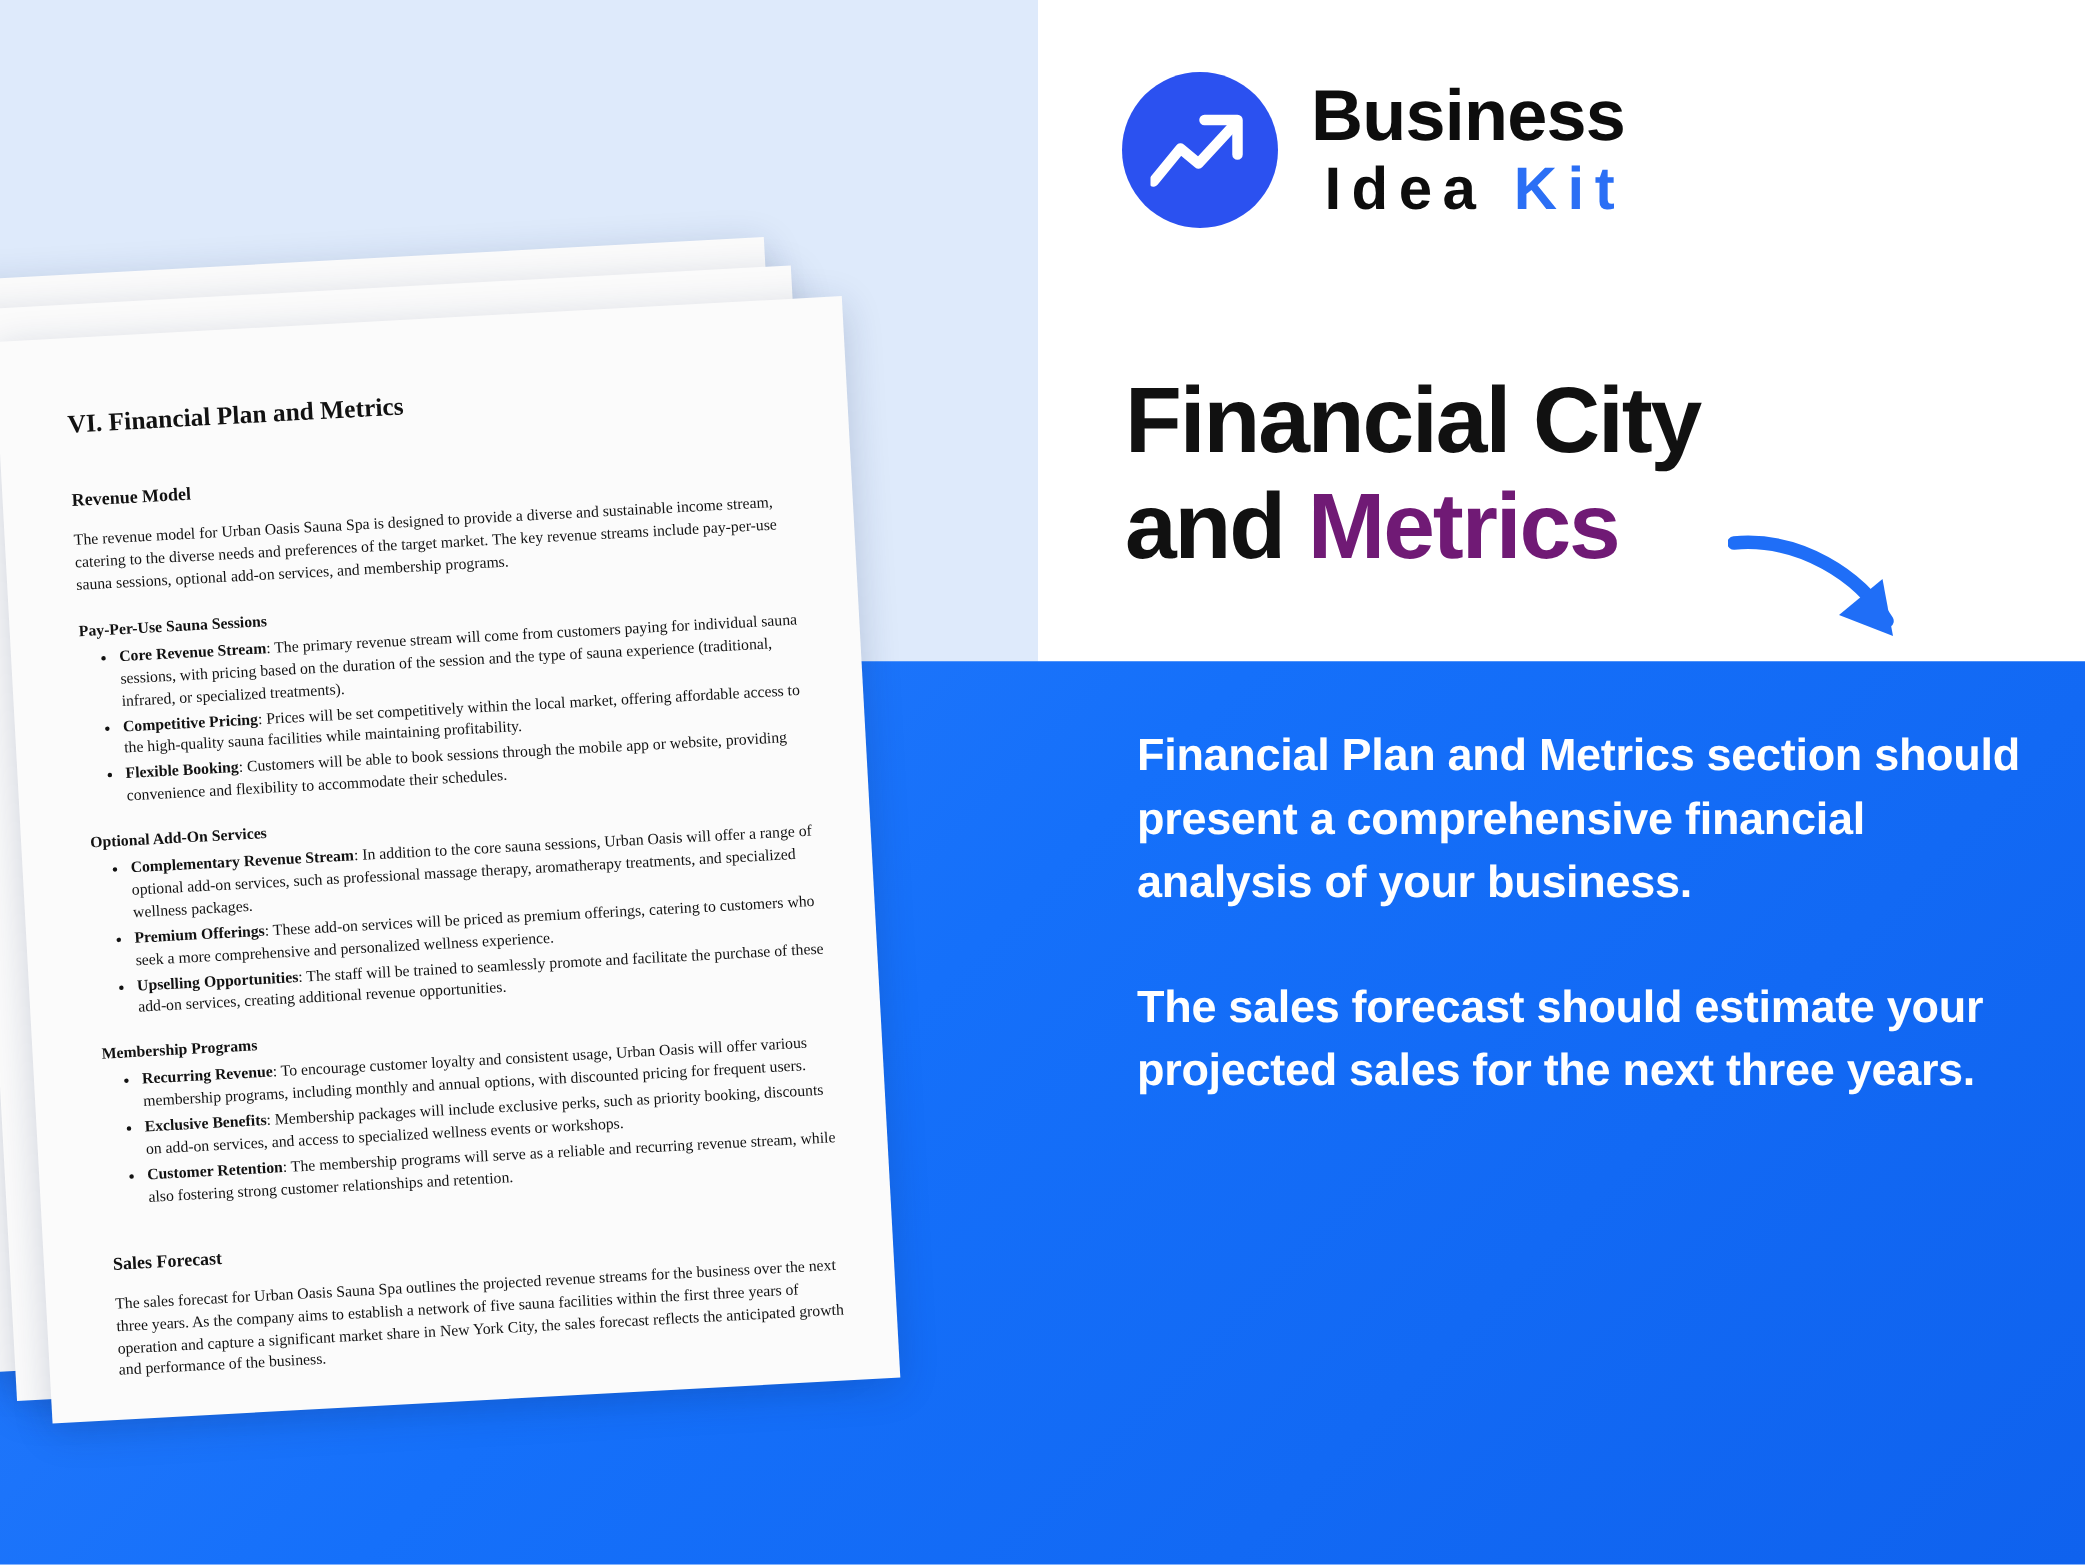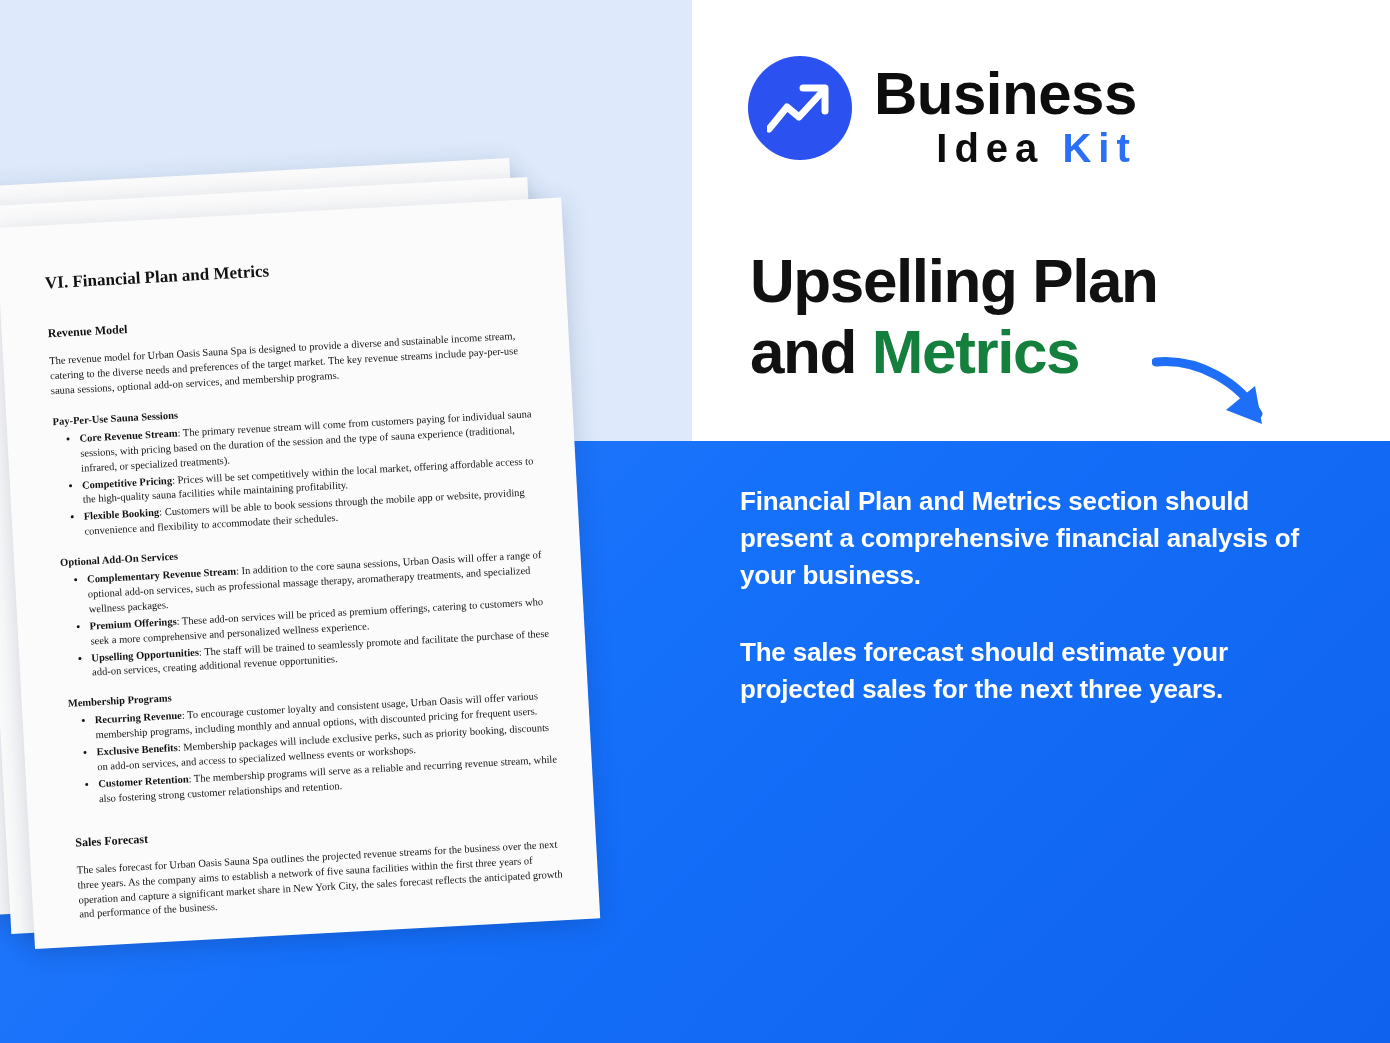--- a/index.html
+++ b/index.html
@@ -45,27 +45,26 @@
   .logo-mark {
     width: 104px; height: 104px;
     border-radius: 50%;
     background: #2b51f0;
     display: flex; align-items: center; justify-content: center;
     flex: none;
   }
   .logo-mark svg { display: block; }
   .logo-text { line-height: 1; }
   .logo-line1 {
-    font-size: 60px;
+    font-size: 48px;
     font-weight: bold;
     letter-spacing: -0.5px;
     color: #0d0d0d;
     position: relative;
     white-space: nowrap;
-    margin-top: 16px;
   }
   .logo-line2 {
     font-size: 40px;
     font-weight: bold;
     letter-spacing: 7px;
     margin-top: 4px;
     color: #0d0d0d;
     white-space: nowrap;
     text-align: right;
   }
@@ -75,35 +74,35 @@
   .headline {
     position: absolute;
     left: 750px; top: 246px;
     width: 600px;
     font-size: 62px;
     font-weight: bold;
     line-height: 1.14;
     letter-spacing: -1.4px;
     color: #111111;
   }
-  .headline .hl-accent { color: #15803d; }
+  .headline .hl-accent { color: #701a75; }
 
   .arrow-deco {
     position: absolute;
     left: 1152px; top: 352px;
     width: 130px; height: 80px;
   }
 
   
   .panel-copy {
     position: absolute;
-    left: 740px; top: 483px;
+    left: 758px; top: 483px;
     width: 600px;
     color: #ffffff;
-    font-size: 26px;
+    font-size: 30px;
     font-weight: bold;
     line-height: 1.42;
     letter-spacing: -0.2px;
   }
   .panel-copy p + p { margin-top: 40px; }
 
   
   .page {
     position: absolute;
     background: #fbfbfb;
@@ -258,21 +257,21 @@
         <polyline points="36,9 58,9 58,32" fill="none" stroke="#ffffff" stroke-width="7" stroke-linecap="round" stroke-linejoin="round"></polyline>
       </svg>
     </div>
     <div class="logo-text">
       <div class="logo-line1">Business</div>
       <div class="logo-line2"><span>Idea </span><span class="kit">Kit</span></div>
     </div>
   </div>
 
   <div class="headline">
-    <div>Upselling Plan</div>
+    <div>Financial City</div>
     <div><span>and </span><span class="hl-accent">Metrics</span></div>
   </div>
 
   <svg class="arrow-deco" viewBox="0 0 130 80">
     <path d="M4 10 C 48 6, 88 32, 106 62" fill="none" stroke="#1f6ef7" stroke-width="9" stroke-linecap="round"></path>
     <path d="M74 58 L 110 72 L 103 34 Z" fill="#1f6ef7"></path>
   </svg>
 
   <div class="panel-copy">
     <p>Financial Plan and Metrics section should present a comprehensive financial analysis of your business.</p>

